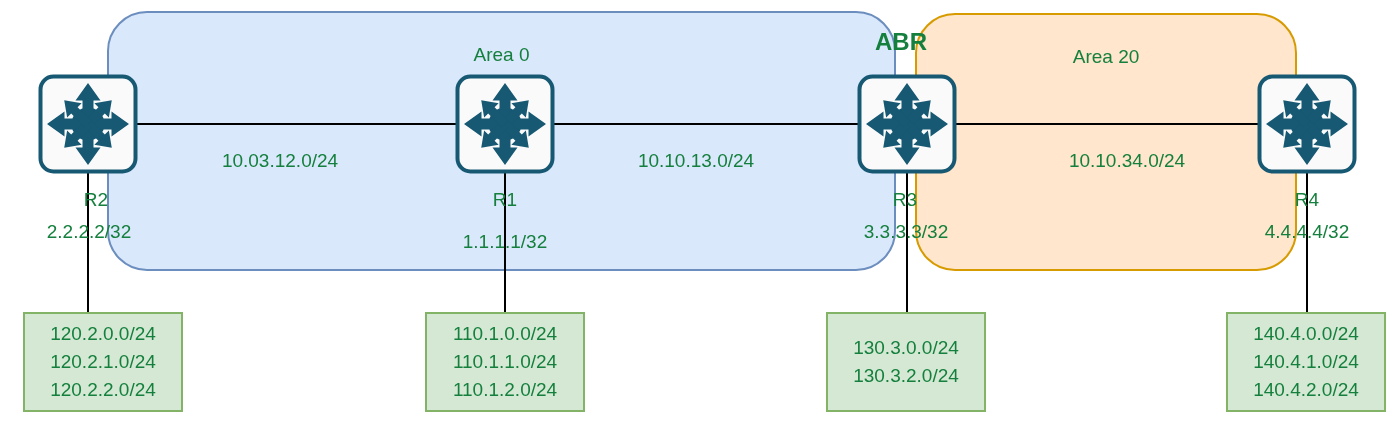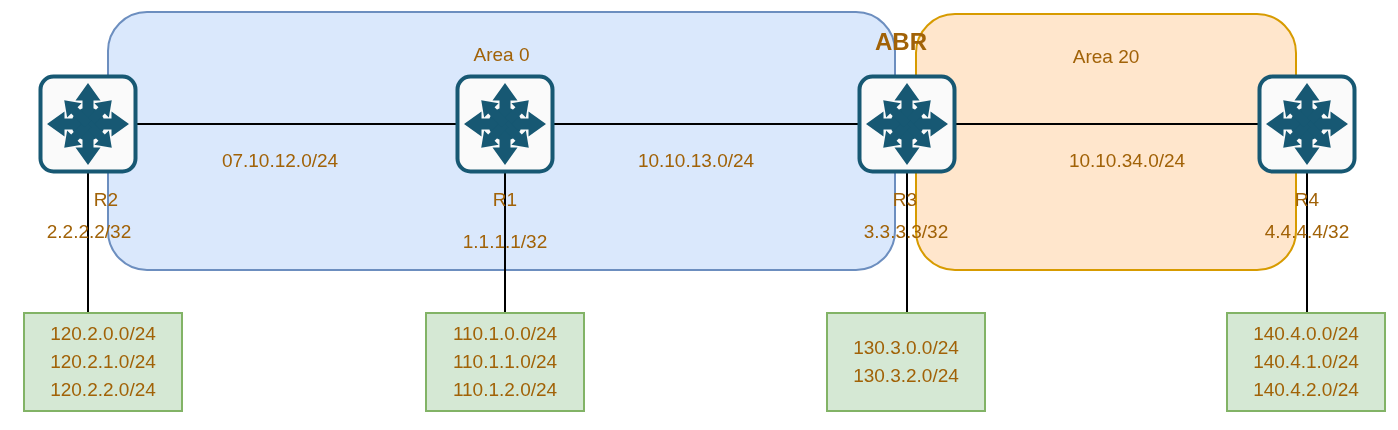--- a/index.html
+++ b/index.html
@@ -1,17 +1,17 @@
 <!DOCTYPE html>
 <html><head>
 <meta charset="utf-8">
 <style>
   html,body { margin:0; padding:0; background:#fff; }
   .canvas { position:relative; width:1398px; height:430px; background:#ffffff;
-            font-family:"Liberation Sans", sans-serif; color:#a16207; overflow:hidden; }
+            font-family:"Liberation Sans", sans-serif; color:#15803d; overflow:hidden; }
 
   .area { position:absolute; border:2px solid; border-radius:40px; box-sizing:border-box; }
   .area0  { left:107px; top:11px; width:789px; height:260px; background:#dae8fc; border-color:#6c8ebf; }
   .area34 { left:915px; top:13px; width:382px; height:258px; background:#ffe6cc; border-color:#d79b00; }
   .area-label { position:absolute; top:31px; left:0; right:0; text-align:center; font-size:19px; }
 
   .abr { position:absolute; left:875px; top:28px; font-size:24px; font-weight:bold; }
 
   .hline { position:absolute; left:88px; top:123px; width:1219px; height:2px; background:#000; }
   .vline { position:absolute; top:170px; width:2px; height:142px; background:#000; }
@@ -43,21 +43,21 @@
 
   <div class="abr">ABR</div>
 
   <div class="hline"></div>
 
   <div class="vline" style="left:87px"></div>
   <div class="vline" style="left:504px"></div>
   <div class="vline" style="left:906px"></div>
   <div class="vline" style="left:1306px"></div>
 
-  <div class="link-label" style="left:280px">07.10.12.0/24</div>
+  <div class="link-label" style="left:280px">10.03.12.0/24</div>
   <div class="link-label" style="left:696px">10.10.13.0/24</div>
   <div class="link-label" style="left:1127px">10.10.34.0/24</div>
 
   <svg width="0" height="0" style="position:absolute" aria-hidden="true">
     <defs>
       <path id="arrC" d="M50,9 L62.5,26.5 L55.5,26.5 L55.5,50 L44.5,50 L44.5,26.5 L37.5,26.5 Z"></path>
       <g id="rtr">
         <rect x="2.5" y="2.5" width="95" height="95" rx="13" fill="#fafafa" stroke="#175873" stroke-width="4"></rect>
         <circle cx="50" cy="50" r="16.5" fill="#175873"></circle>
         <g fill="#175873">
@@ -70,21 +70,21 @@
           <use href="#arrC" transform="rotate(225 50 50) translate(50 50) scale(0.82) translate(-50 -50)"></use>
           <use href="#arrC" transform="rotate(315 50 50) translate(50 50) scale(0.82) translate(-50 -50)"></use>
         </g>
       </g>
     </defs>
   </svg>
 
   <svg class="router-icon" style="left:38px" viewBox="0 0 100 100">
       <use href="#rtr"></use>
     </svg>
-  <div class="rname" style="left:106px">R2</div>
+  <div class="rname" style="left:96px">R2</div>
   <div class="rip" style="left:89px">2.2.2.2/32</div>
   <div class="netbox" style="left:23px">
     <div>120.2.0.0/24</div>
     <div>120.2.1.0/24</div>
     <div>120.2.2.0/24</div>
   </div>
 
   <svg class="router-icon" style="left:455px" viewBox="0 0 100 100">
       <use href="#rtr"></use>
     </svg>

